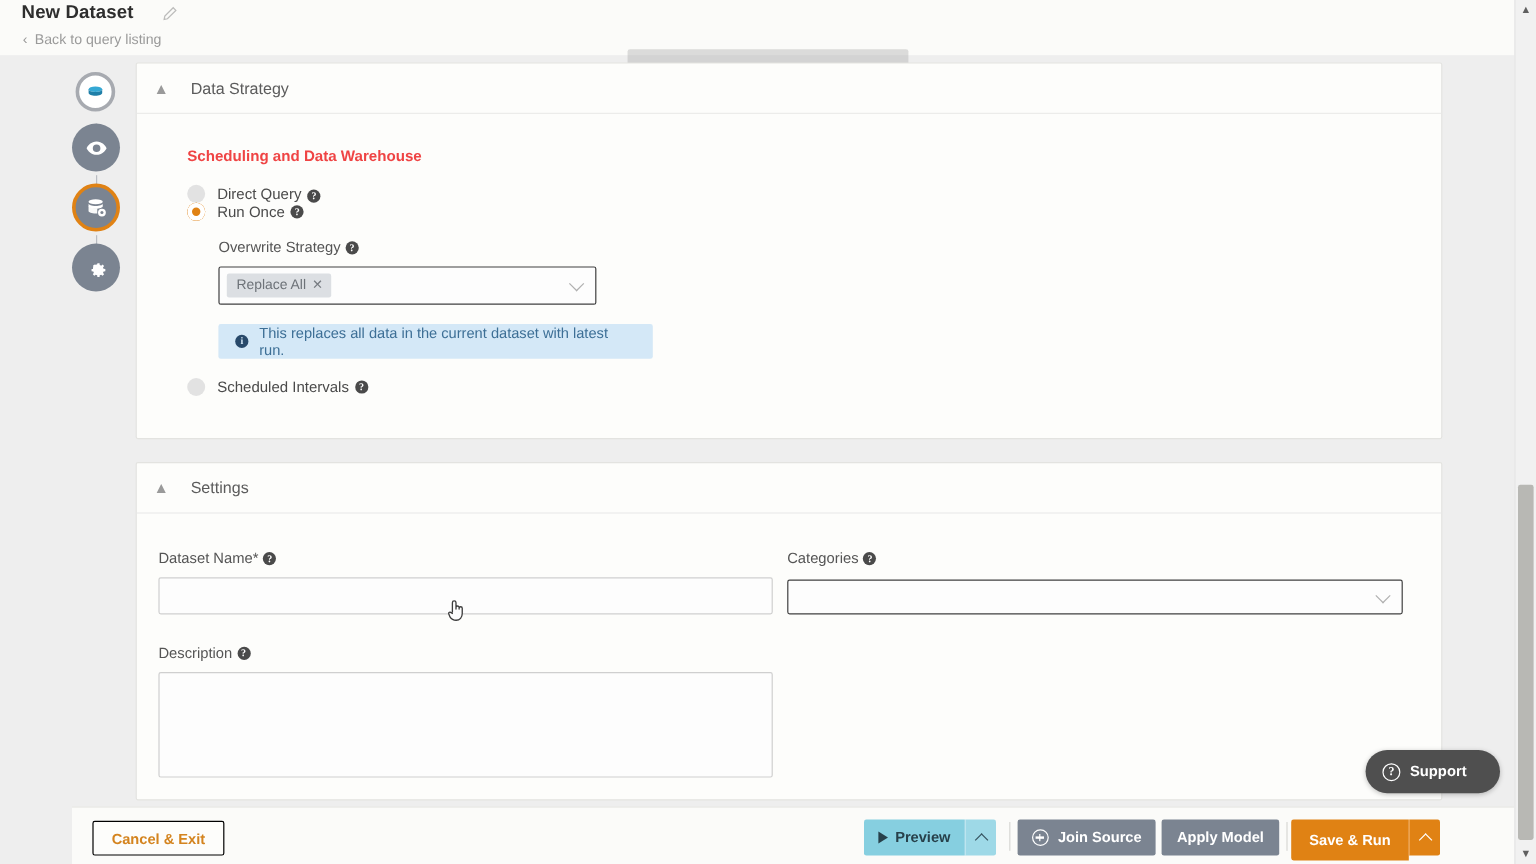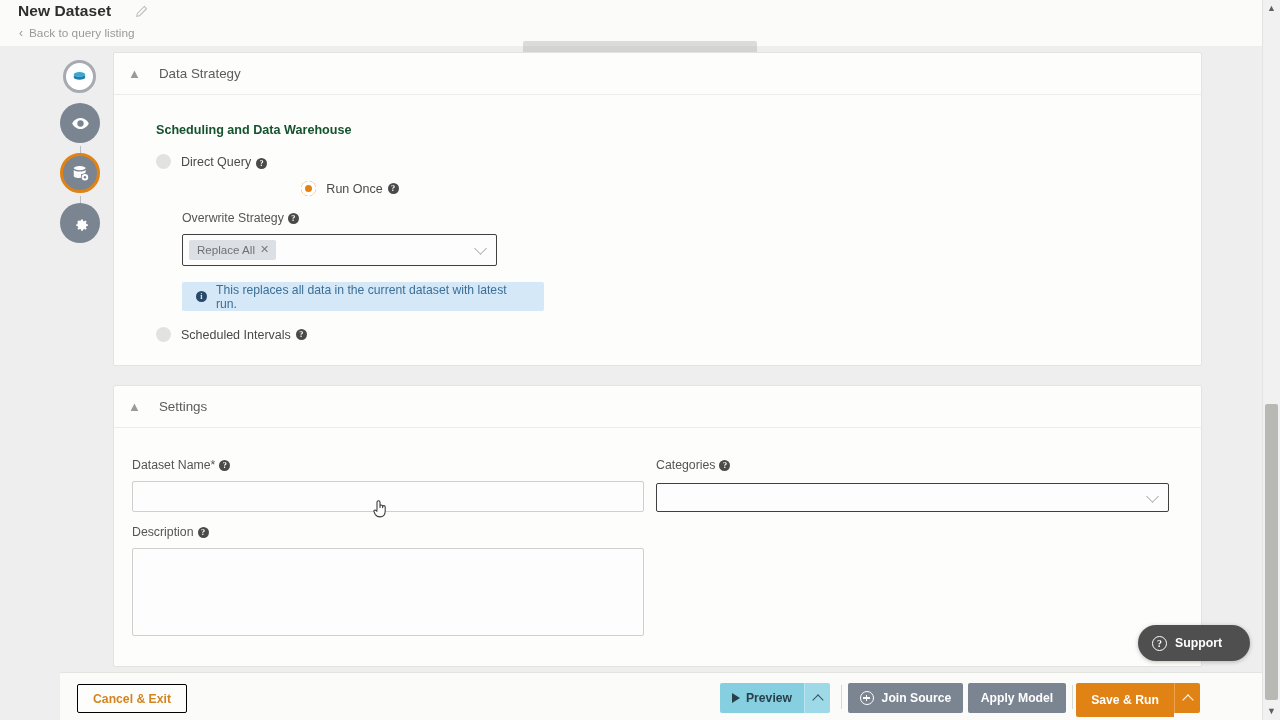--- a/index.html
+++ b/index.html
@@ -70,21 +70,21 @@
     border: 1px solid #e3e3e0; border-radius: 2px;
   }
   .panel-head {
     height: 42px; display: flex; align-items: center; gap: 18px;
     padding-left: 14px; border-bottom: 1px solid #ececea;
   }
   .collapse-caret { color: #9a9a9a; font-size: 13px; line-height: 1; }
   .panel-title { font-size: 13.4px; color: #5c5c5c; }
 
   .section-label {
-    font-size: 12.6px; font-weight: bold; color: #14532d;
+    font-size: 12.6px; font-weight: bold; color: #ef4444;
   }
   .field-label { font-size: 12.3px; color: #555; }
 
   
   .help {
     display: inline-flex; align-items: center; justify-content: center;
     width: 11px; height: 11px; border-radius: 50%;
     background: #4a4a4a; color: #fff;
     font-size: 8.4px; font-weight: bold; line-height: 11px;
     vertical-align: 1px; margin-left: 4px; cursor: pointer;
@@ -302,21 +302,21 @@
 
     <div style="position:absolute; left:42px; top:70px;">
       <div class="section-label">Scheduling and Data Warehouse</div>
 
       <div class="radio-row" style="margin-top:17px;align-items:flex-end;">
         <span class="radio"></span>
         <span class="radio-label">Direct Query</span>
         <span class="help" style="margin-left:-5px">?</span>
       </div>
 
-      <div class="radio-row" style="margin-top:12px;justify-content:center;">
+      <div class="radio-row" style="">
         <span class="radio checked"></span>
         <span class="radio-label">Run Once</span>
         <span class="help" style="margin-left:-5px">?</span>
       </div>
 
       <div style="margin-left:26px; margin-top:15px;">
         <div class="field-label">
           <span>Overwrite Strategy</span><span class="help">?</span>
         </div>
         <div class="multiselect" style="width:315px; height:32px; margin-top:9px;">
@@ -356,21 +356,21 @@
 
     <div style="position:absolute; left:542px; top:72px;">
       <div class="field-label">
         <span>Categories</span><span class="help">?</span>
       </div>
       <div class="multiselect" style="width:513px; height:29px; margin-top:11px;">
         <span class="sel-caret"></span>
       </div>
     </div>
 
-    <div style="position:absolute; left:18px; top:139px;">
+    <div style="position:absolute; left:18px; top:151px;">
       <div class="field-label">
         <span>Description</span><span class="help">?</span>
       </div>
       <textarea class="textarea-input" style="width: 512px; height: 88px; margin-top: 9px; padding: 7px 9px; font-size: 12.5px; color: rgb(68, 68, 68); resize: none; font-family: &quot;Liberation Sans&quot;, sans-serif;"></textarea>
     </div>
   </div>
 
   <div class="support-pill">
     <span class="support-q">?</span>
     <span>Support</span>

